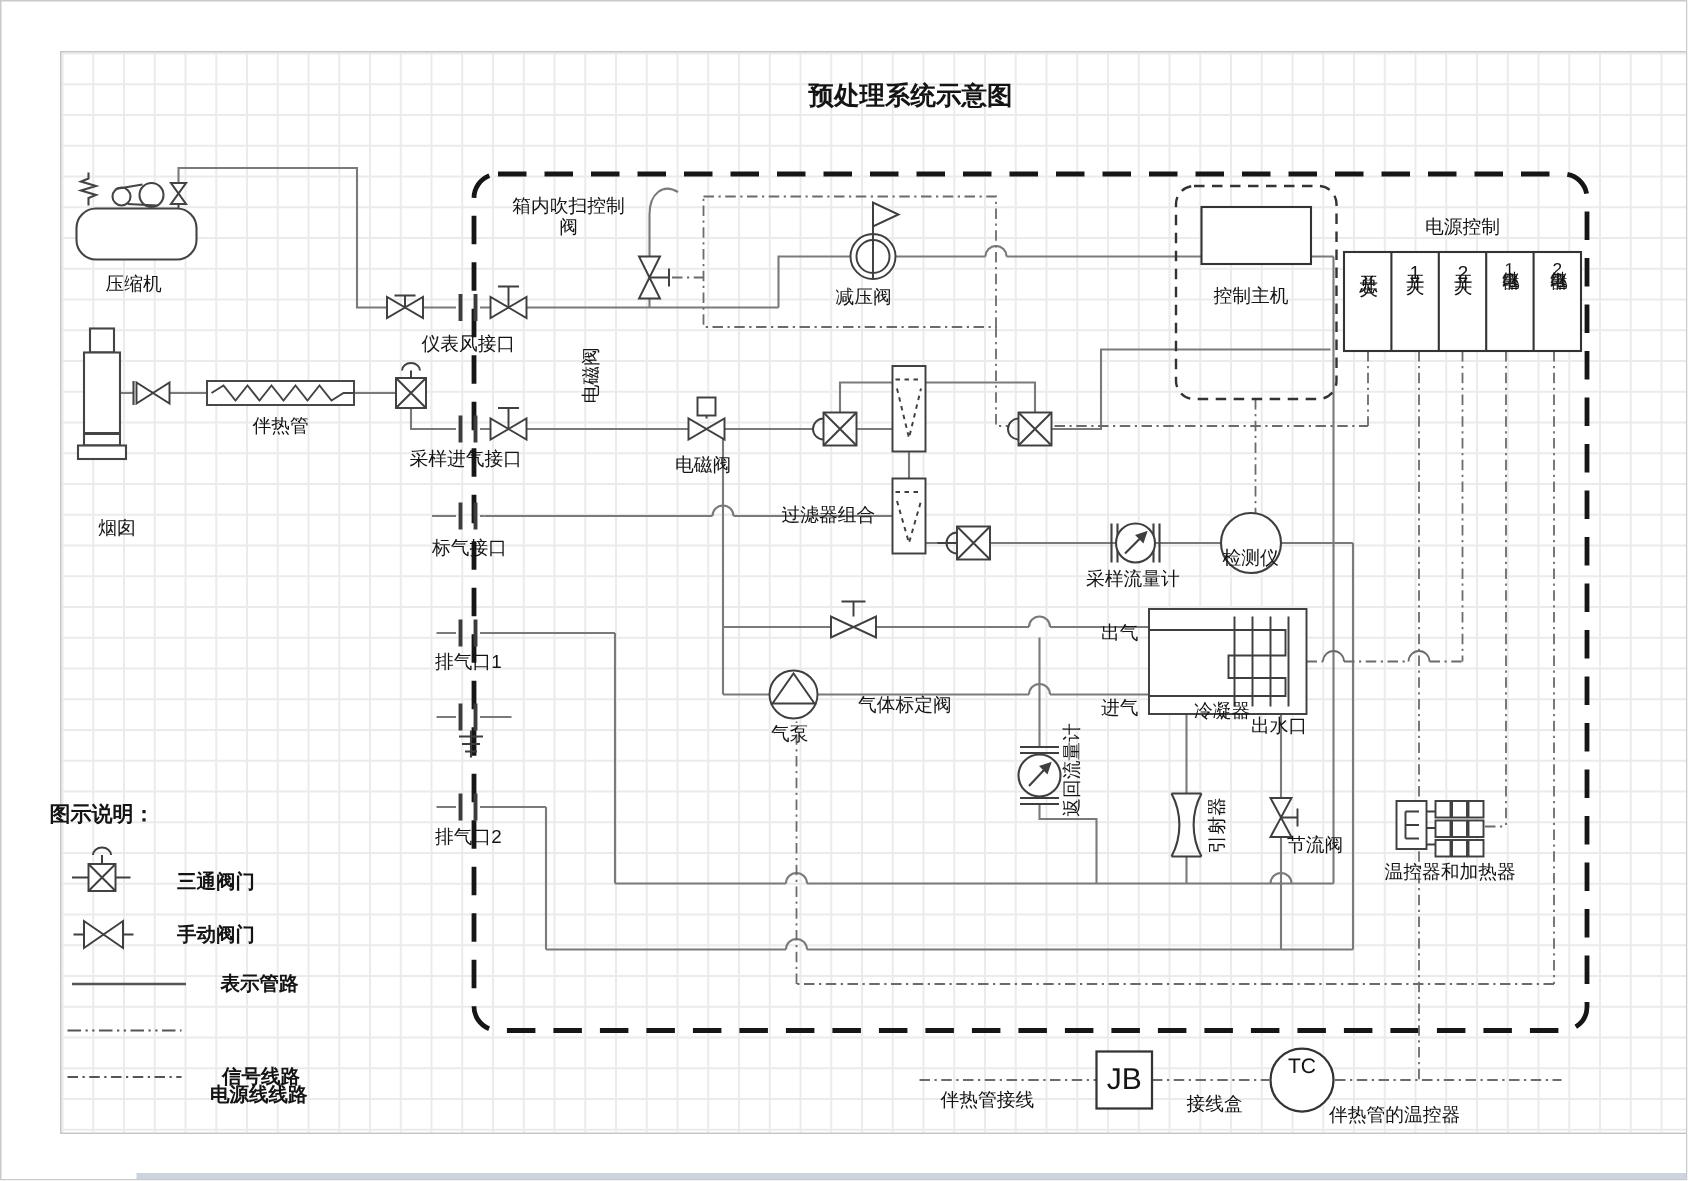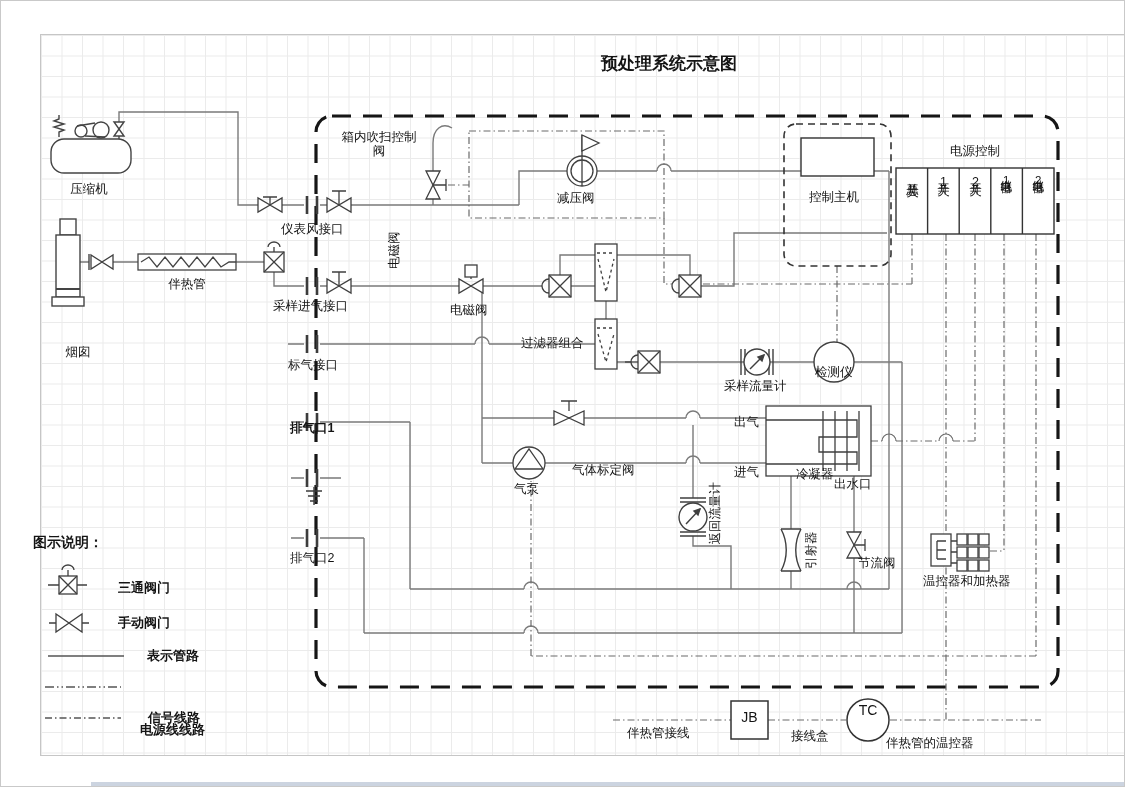--- a/index.html
+++ b/index.html
@@ -259,30 +259,30 @@
     <g stroke="#3f3f3f" stroke-width="1.3" fill="#fff">
       <path d="M48,622 H55 M81,622 H88" fill="none"></path>
       <polygon points="55,613 55,631 68,622"></polygon>
         <polygon points="81,613 81,631 68,622"></polygon>
     </g>
     <path d="M47,655 H123" stroke="#555" stroke-width="1.6"></path>
     <path d="M44,686 H120" stroke="#555" stroke-width="1.4" stroke-dasharray="9 3 1.5 3 1.5 3"></path>
     <path d="M44,717 H120" stroke="#555" stroke-width="1.4" stroke-dasharray="7 3 1.5 3"></path>
   </svg>
 
-  <div class="lbl title c" style="left:436px;top:53px;width:300px;text-align:right;">预处理系统示意图</div>
+  <div class="lbl title c" style="left:456px;top:53px;width:300px;">预处理系统示意图</div>
 
   <div class="lbl c" style="left:58px;top:181px;width:60px;">压缩机</div>
   <div class="lbl c" style="left:52px;top:310px;width:50px;margin-top:34px;">烟囱</div>
   <div class="lbl c" style="left:156px;top:276px;width:60px;">伴热管</div>
 
   <div class="lbl" style="left:280px;top:221px;">仪表风接口</div>
   <div class="lbl" style="left:272px;top:298px;">采样进气接口</div>
   <div class="lbl" style="left:287px;top:357px;">标气接口</div>
-  <div class="lbl" style="left:289px;top:420px;font-weight:bold;">排气口1</div>
+  <div class="lbl" style="left:289px;top:433px;">排气口1</div>
   <div class="lbl" style="left:289px;top:550px;">排气口2</div>
 
   <div class="lbl c wrap" style="left:338px;top:129px;width:80px;">箱内吹扫控制阀</div>
   <div class="lbl rot" style="left:368px;top:242px;width:50px;">电磁阀</div>
   <div class="lbl" style="left:449px;top:302px;">电磁阀</div>
   <div class="lbl" style="left:556px;top:190px;">减压阀</div>
   <div class="lbl" style="left:520px;top:335px;">过滤器组合</div>
   <div class="lbl" style="left:571px;top:419px;margin-top:43px;">气体标定阀</div>
   <div class="lbl" style="left:513px;top:481px;">气泵</div>
   <div class="lbl rot" style="left:679px;top:505px;width:70px;">返回流量计</div>
@@ -305,17 +305,17 @@
   <div class="lbl vcol" style="left:1030px;top:170px;height:62px;font-size:11.5px;">继电器2</div>
 
   <div class="lbl b" style="left:32px;top:533px;font-size:14px;">图示说明：</div>
   <div class="lbl b" style="left:117px;top:580px;font-size:13px;">三通阀门</div>
   <div class="lbl b" style="left:117px;top:615px;font-size:13px;">手动阀门</div>
   <div class="lbl b" style="left:146px;top:648px;font-size:13px;">表示管路</div>
   <div class="lbl b" style="left:139px;top:678px;font-size:13px;margin-top:44px;">电源线线路</div>
   <div class="lbl b" style="left:147px;top:710px;font-size:13px;">信号线路</div>
 
   <div class="lbl" style="left:626px;top:725px;">伴热管接线</div>
-  <div class="lbl c" style="left:730px;top:708px;width:37px;font-size:14px;">JB</div>
+  <div class="lbl c" style="left:730px;top:708px;width:37px;font-size:20px;">JB</div>
   <div class="lbl" style="left:768px;top:728px;padding-left:22px;">接线盒</div>
   <div class="lbl c" style="left:845px;top:701px;width:44px;font-size:14px;">TC</div>
   <div class="lbl" style="left:885px;top:735px;">伴热管的温控器</div>
 </div>
 
 </body></html>

